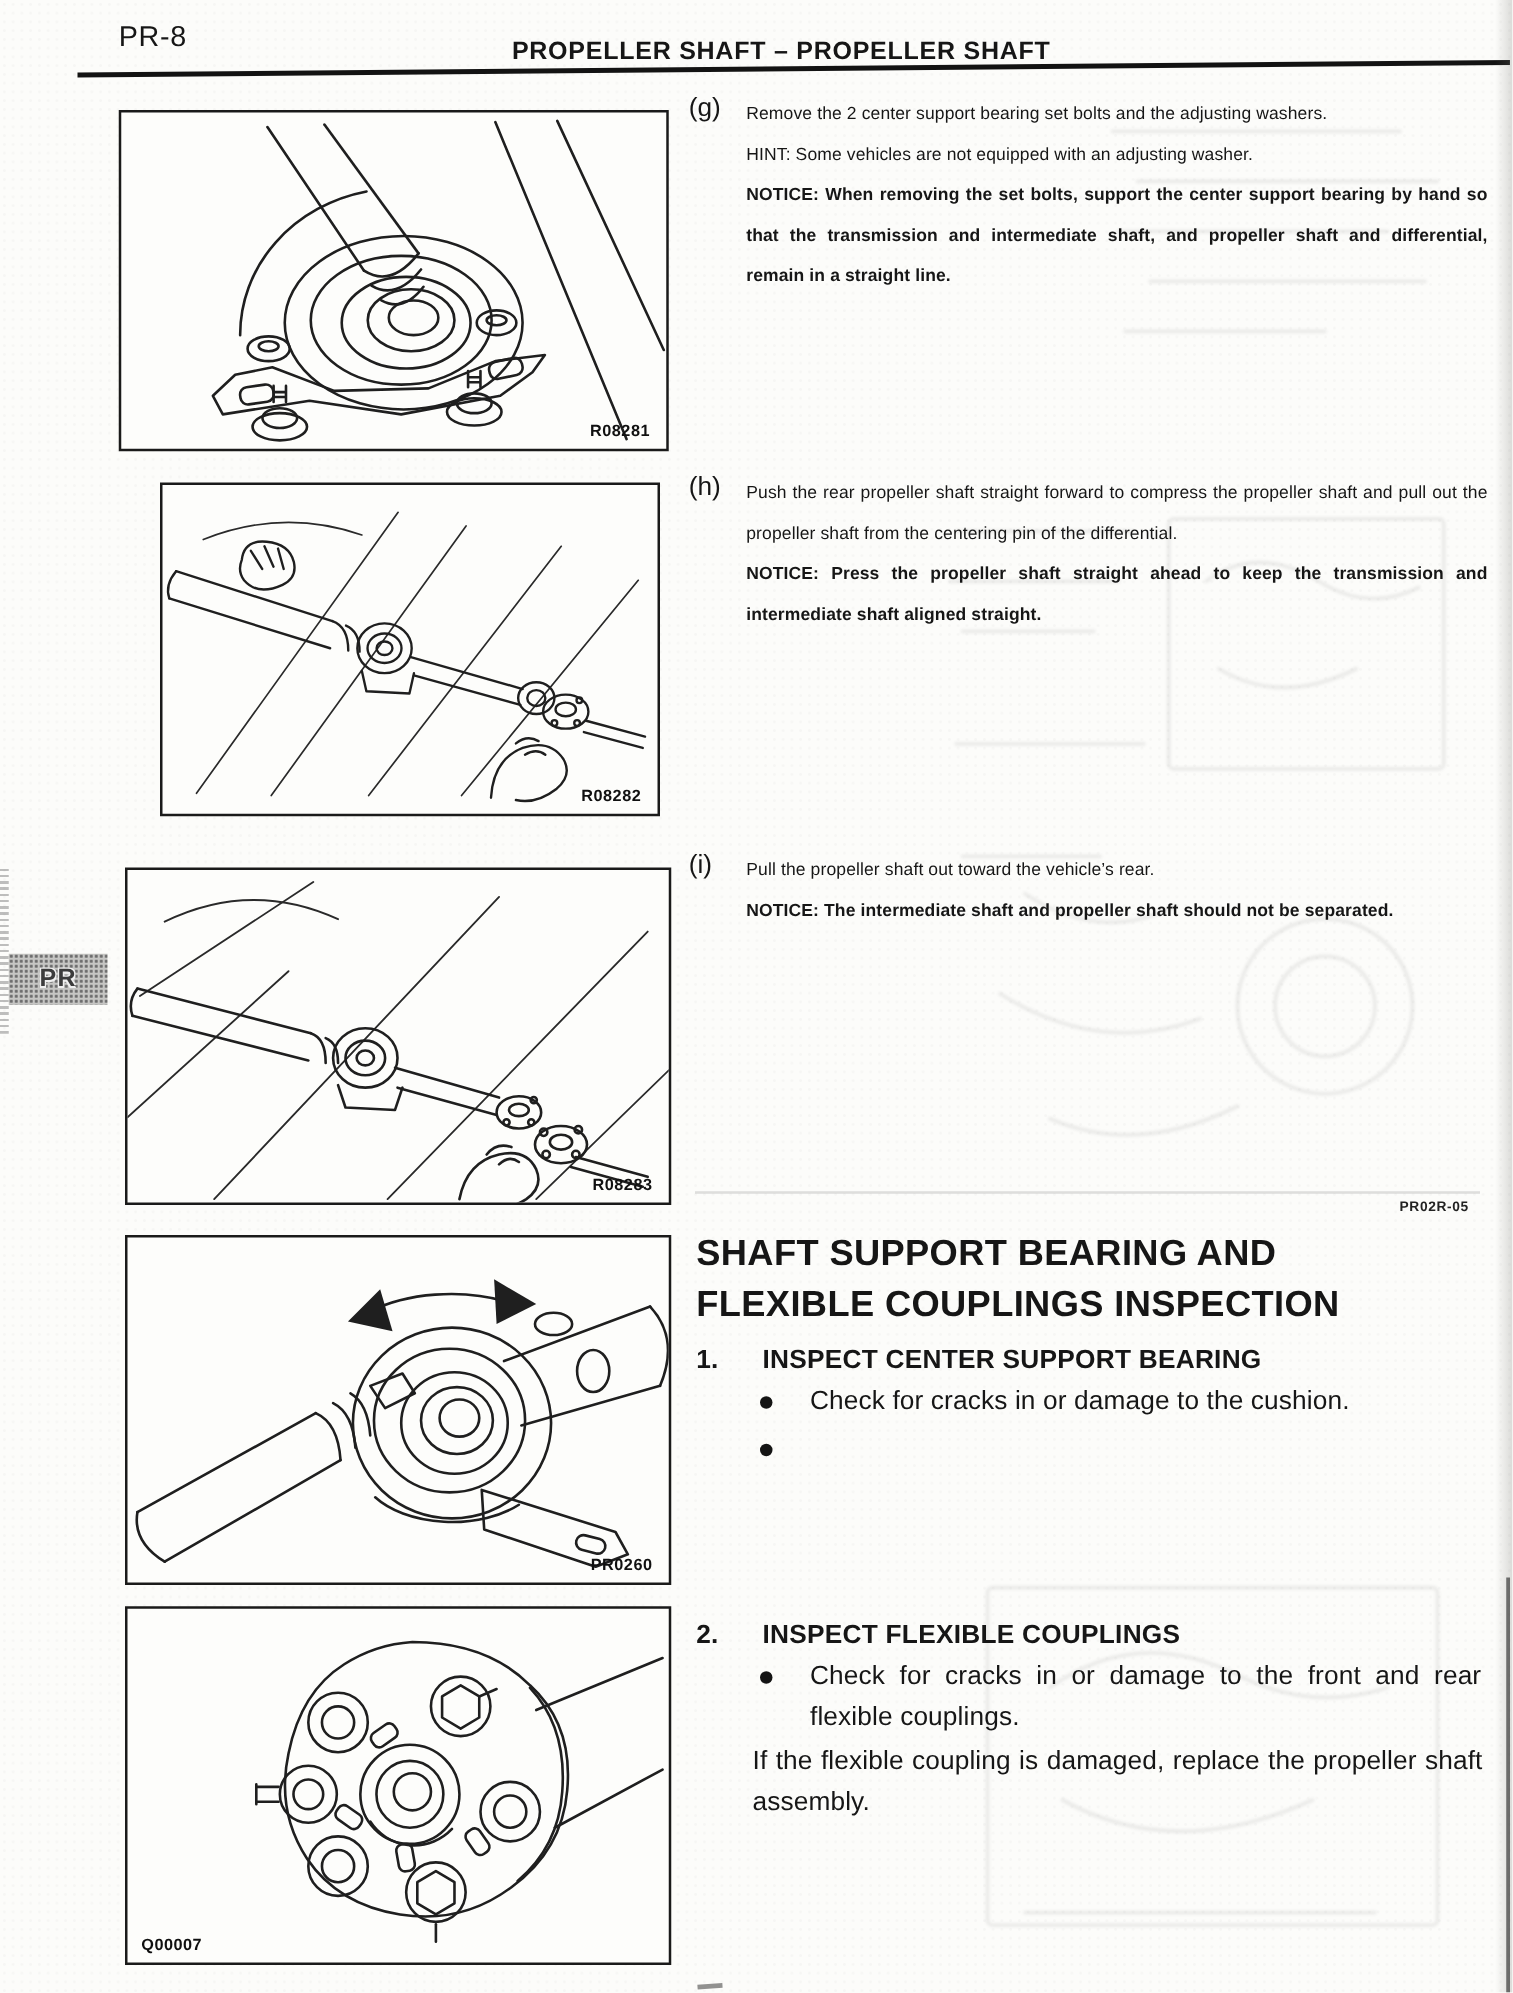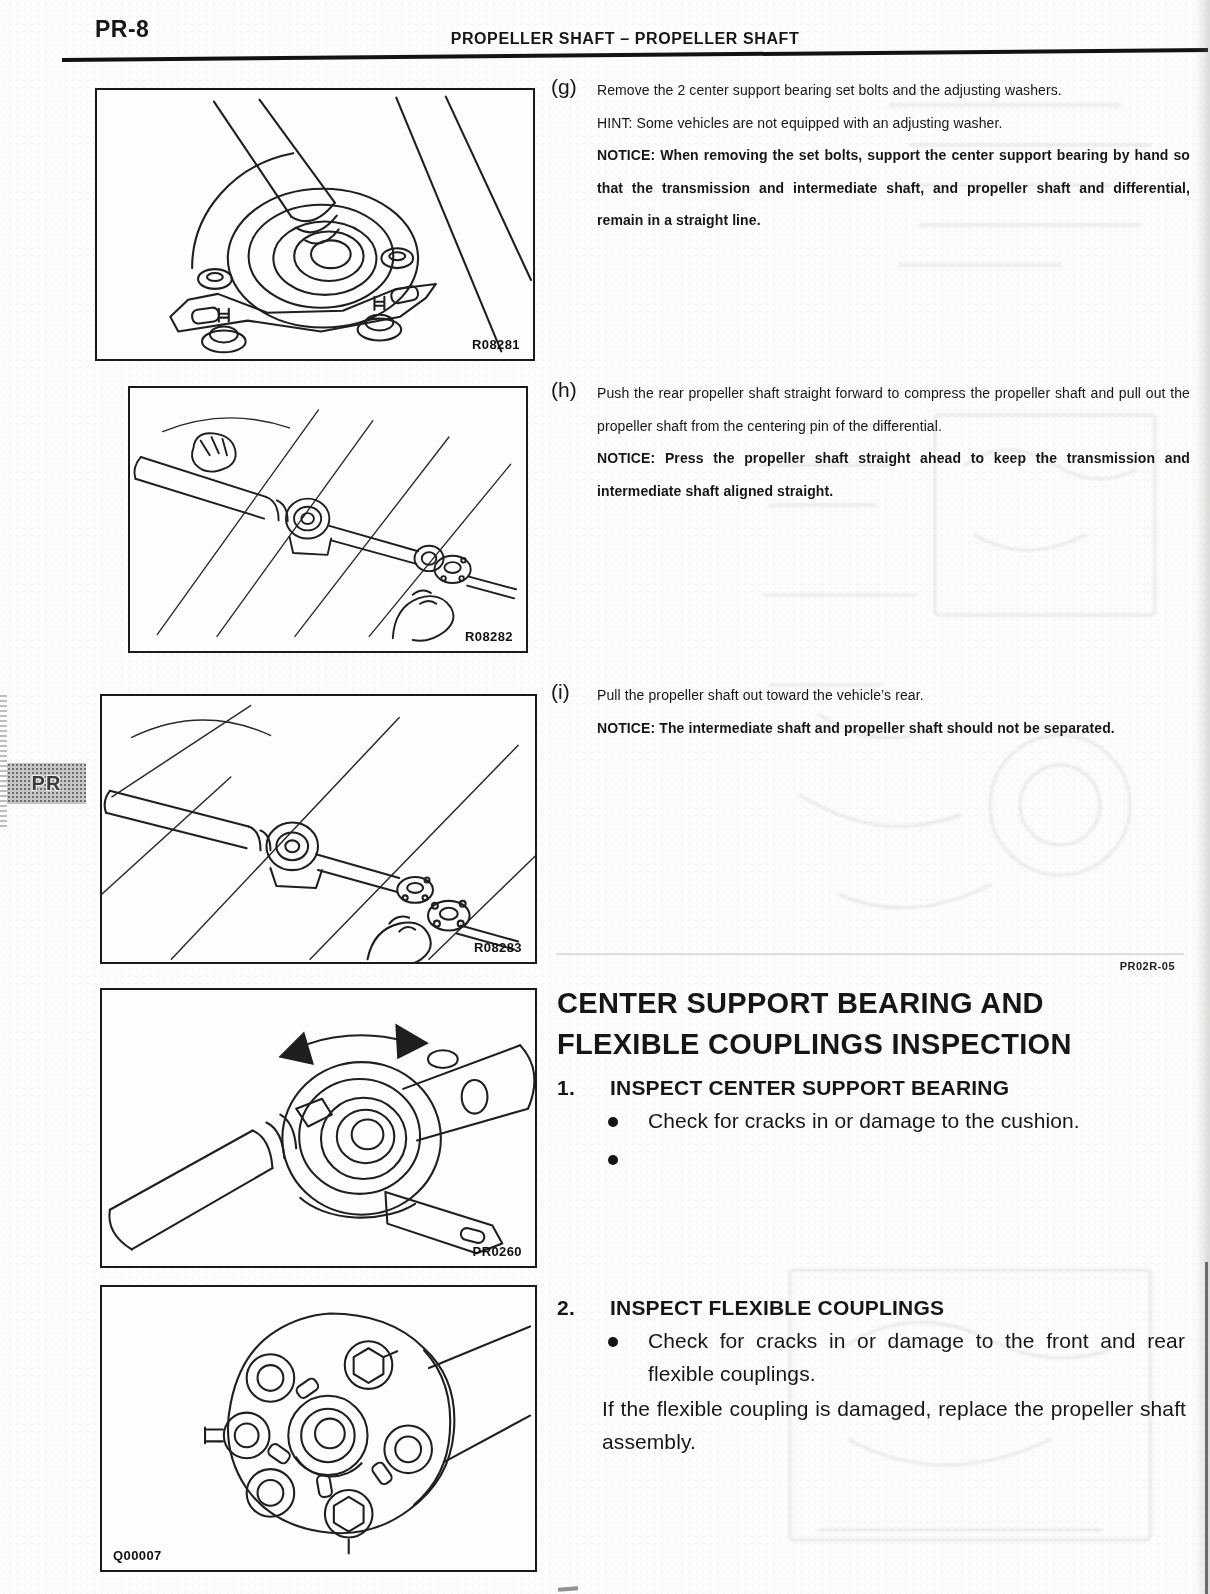--- a/index.html
+++ b/index.html
@@ -6,23 +6,23 @@
   body{
     width:1210px;height:1594px;position:relative;overflow:hidden;
     background:#fcfcfa;
     background-image:radial-gradient(rgba(0,0,0,0.025) 1px, transparent 1.2px);
     background-size:7px 7px;
     font-family:"Liberation Sans", sans-serif;
     color:#161616;
     -webkit-font-smoothing:antialiased;
   }
   
-  .page-num{position:absolute;left:95px;top:16px;font-size:23px;font-weight:bold;letter-spacing:.5px;text-align:center;}
+  .page-num{position:absolute;left:95px;top:16px;font-size:23px;font-weight:normal;letter-spacing:.5px;text-align:center;}
   .header-title{position:absolute;left:345px;top:30px;width:560px;text-align:center;
-    font-size:16px;font-weight:bold;letter-spacing:.6px;}
+    font-size:20px;font-weight:bold;letter-spacing:.6px;}
   .header-rule{position:absolute;left:62px;top:58px;width:1146px;height:3.5px;background:#131313;
     transform:rotate(-0.5deg);transform-origin:left center;}
   
   .figure{position:absolute;border:2.5px solid #1a1a1a;background:#fdfdfb;box-sizing:border-box;}
   .figure svg{display:block;width:100%;height:100%;}
   .fig-code{position:absolute;font-size:13px;color:#101010;letter-spacing:.4px;font-weight:bold;}
   .fig-code.br{right:13px;bottom:7px;}
   .fig-code.bl{left:11px;bottom:7px;}
   .ln{stroke:#1f1f1f;stroke-width:2.1;fill:none;stroke-linecap:round;stroke-linejoin:round;}
   .lnt{stroke:#2a2a2a;stroke-width:1.5;fill:none;stroke-linecap:round;}
@@ -269,21 +269,21 @@
 <div class="step" style="top:679px;">
   <span class="step-label">(i)</span>
   <div class="step-body">
     <p>Pull the propeller shaft out toward the vehicle’s rear.</p>
     <p class="notice">NOTICE: The intermediate shaft and propeller shaft should not be separated.</p>
   </div>
 </div>
 
 <div class="sec-code">PR02R-05</div>
 <div class="sec-title">
-  <div>CENTER SUPPORT BEARING AND</div>
+  <div>SHAFT SUPPORT BEARING AND</div>
   <div>FLEXIBLE COUPLINGS INSPECTION</div>
 </div>
 
 <div class="sec-item" style="top:1076px;">
   <div class="item-head">
     <span class="item-num">1.</span>
     <span>INSPECT CENTER SUPPORT BEARING</span>
   </div>
   <div class="bullet">
     <span class="dot"></span>

